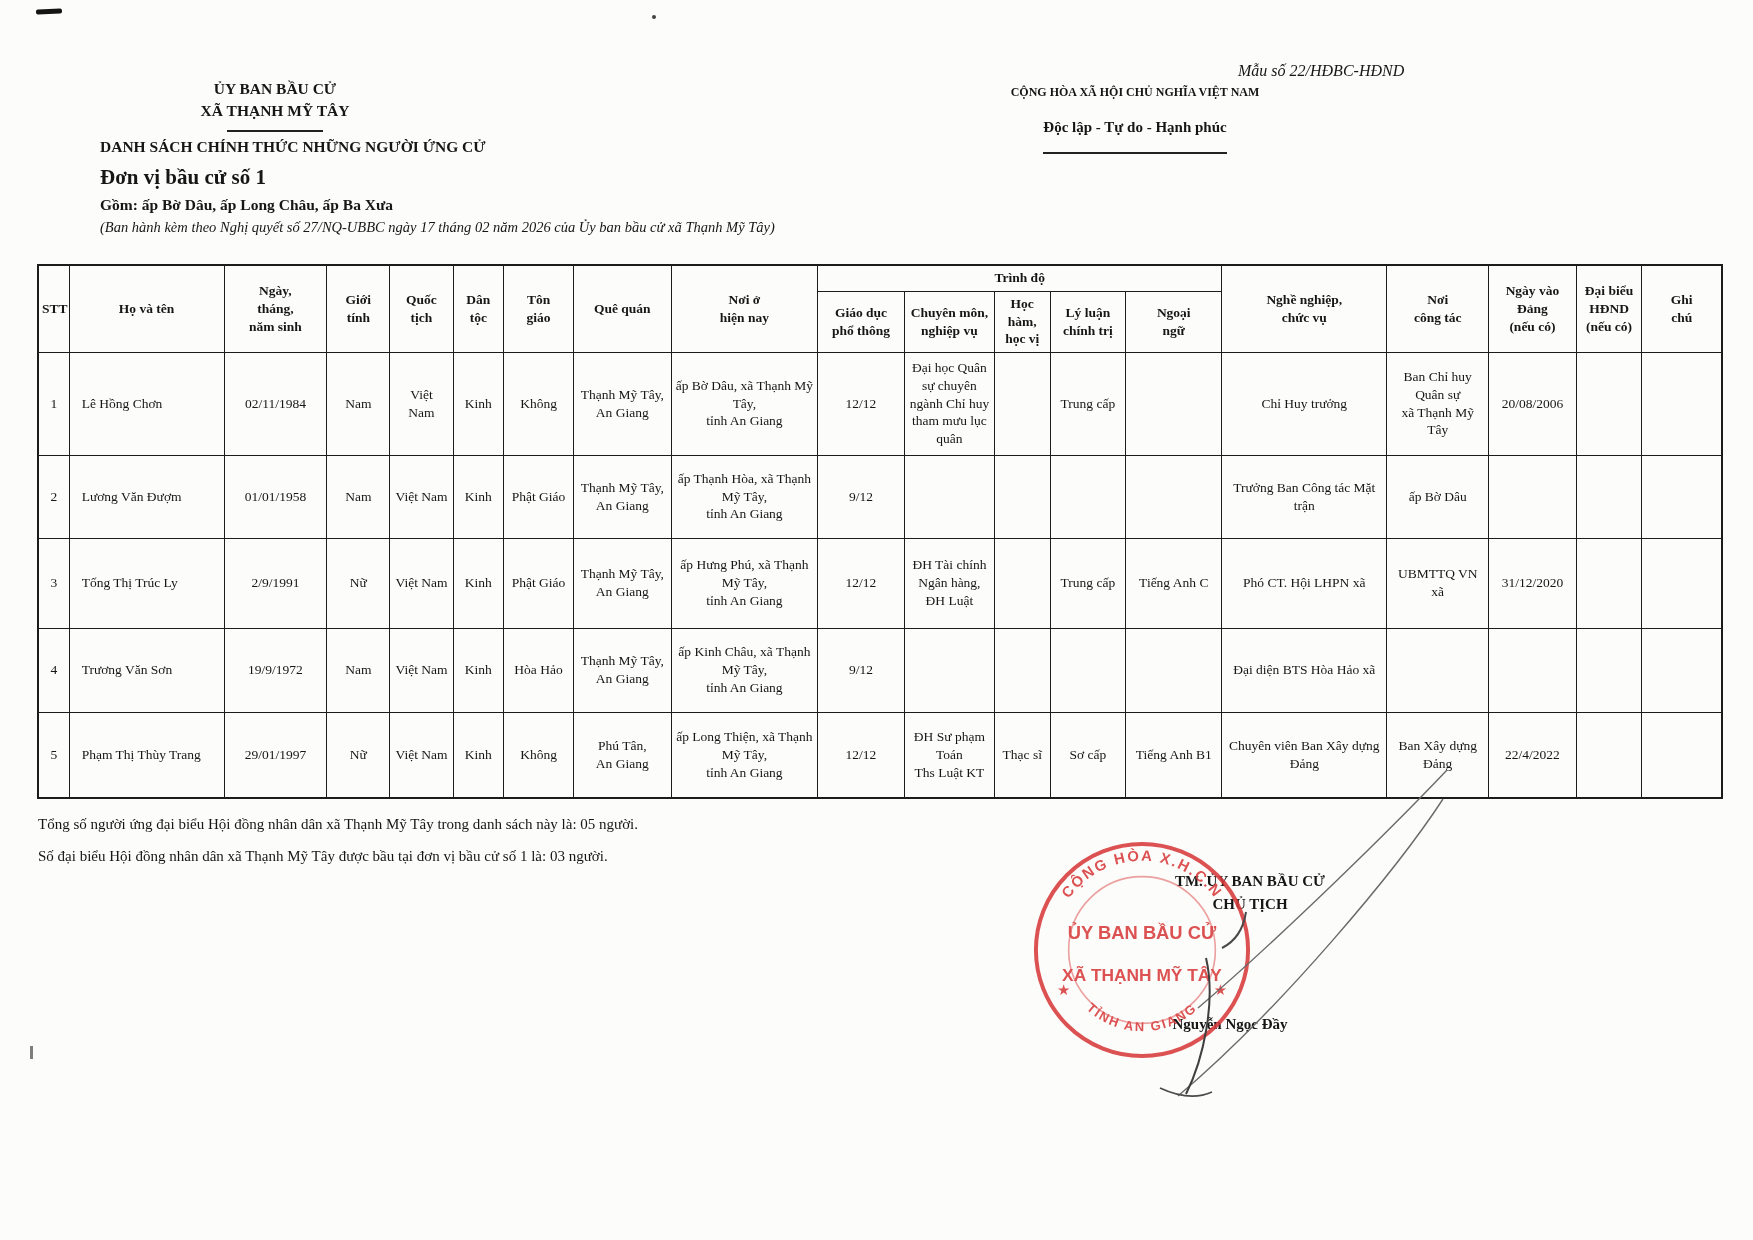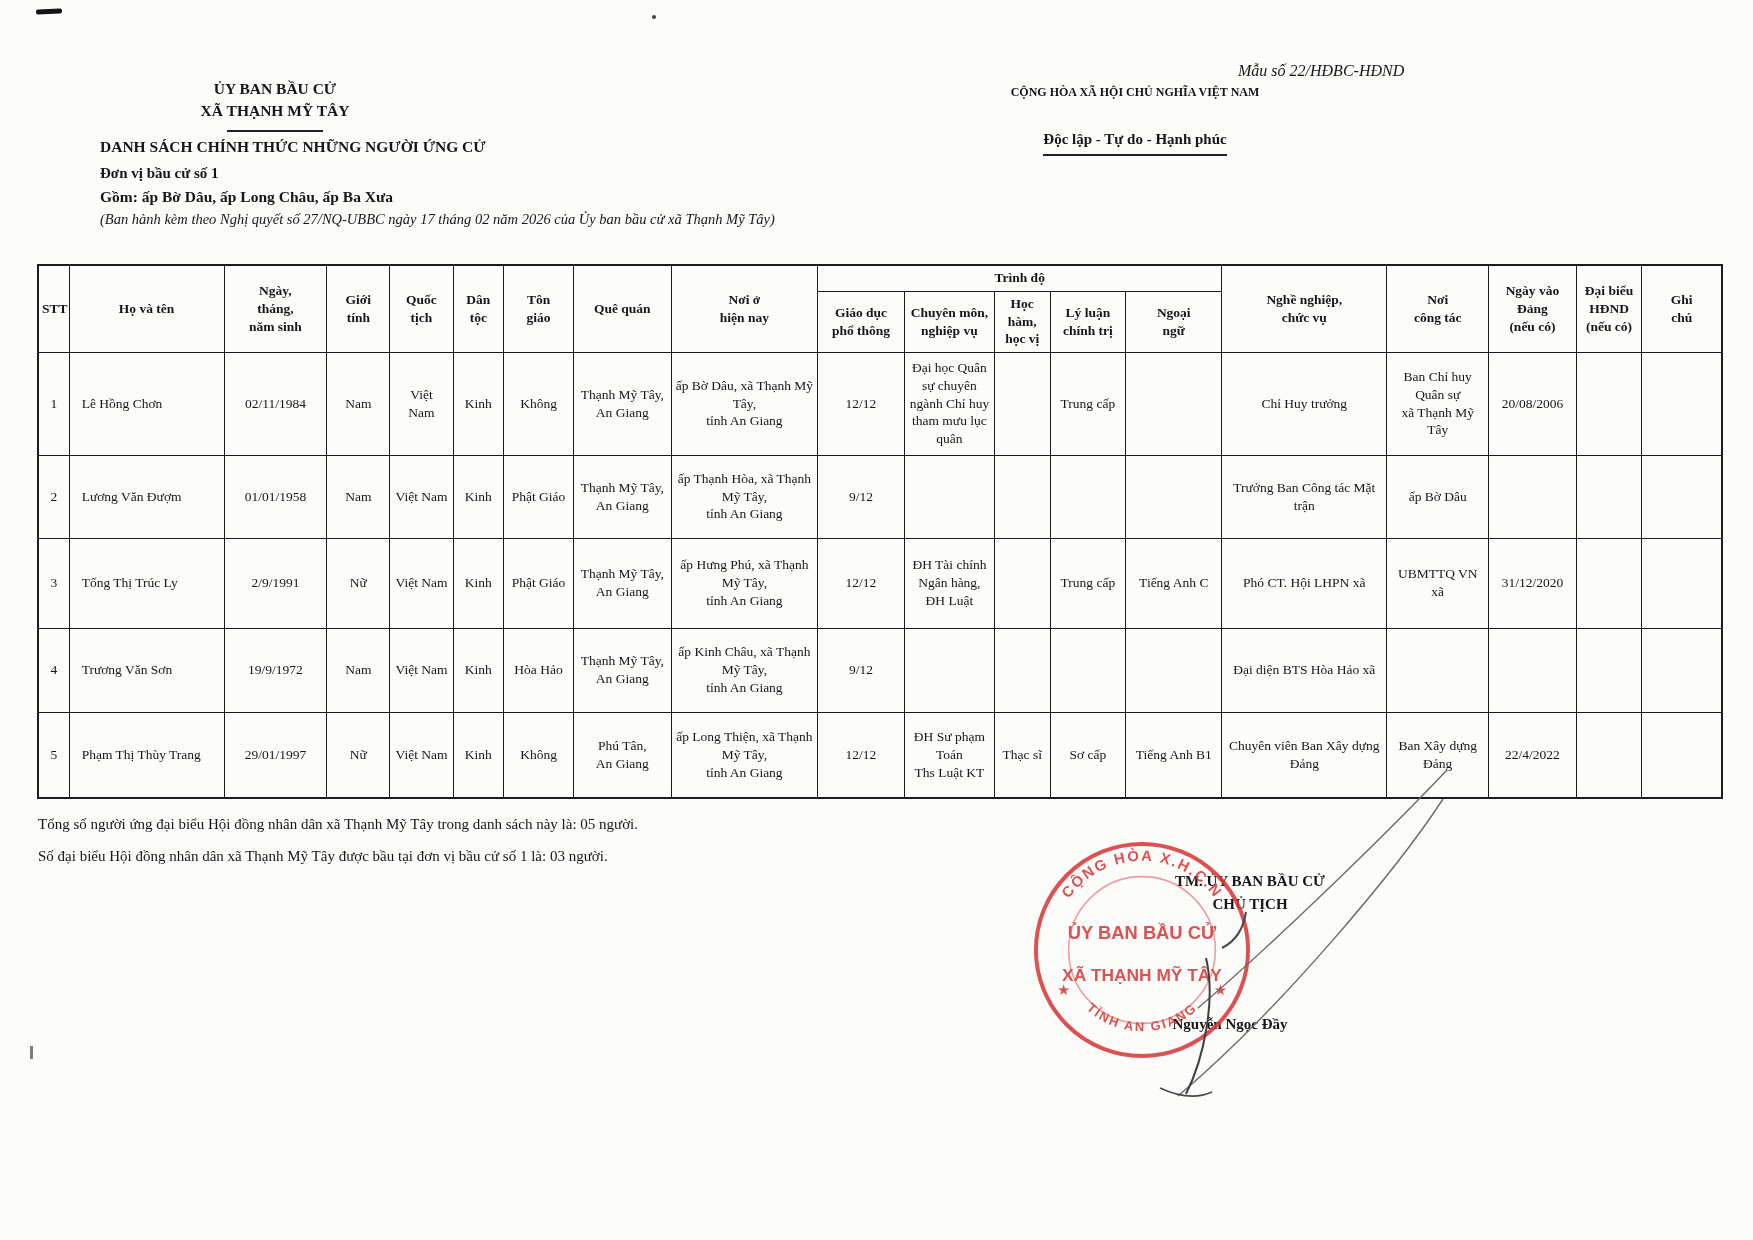--- a/index.html
+++ b/index.html
@@ -13,27 +13,27 @@
   .a1{left:36px;top:9px;width:26px;height:5px;border-radius:2px;transform:rotate(-2deg);}
   .a2{left:652px;top:15px;width:4px;height:4px;border-radius:50%;opacity:.8;}
   .a3{left:30px;top:1046px;width:3px;height:13px;opacity:.55;}
 
   
   .issuer{position:absolute;left:120px;top:78px;width:310px;text-align:center;font-weight:bold;font-size:15.5px;line-height:1.45;}
   .issuer .rule{width:96px;height:2px;background:#222;margin:7px auto 0;}
   .form-no{position:absolute;left:1238px;top:62px;width:330px;font-style:italic;font-size:16px;}
   .national{position:absolute;left:930px;top:85px;width:410px;text-align:center;}
   .national .l1{font-weight:bold;font-size:12px;text-align:center;}
-  .national .l2{font-weight:bold;font-size:15px;display:inline-block;border-bottom:2px solid #222;padding-bottom:6px;margin-top:13px;font-family:Liberation Serif, serif;}
+  .national .l2{font-weight:bold;font-size:15px;display:inline-block;border-bottom:2px solid #222;padding-bottom:16px;margin-top:1px;font-family:Liberation Serif, serif;}
 
   
   .titles{position:absolute;left:100px;top:135px;width:1380px;text-align:left;}
   .titles .t1{font-weight:bold;font-size:15.5px;line-height:1.5;}
   .titles .t2{font-weight:bold;font-size:15.5px;line-height:1.5;}
-  .titles .t3{font-weight:bold;font-size:15px;margin-top:7px;}
+  .titles .t3{font-weight:bold;font-size:21px;margin-top:7px;}
   .titles .t4{font-weight:bold;font-size:15.5px;margin-top:6px;}
   .titles .t5{font-style:italic;font-size:14.5px;margin-top:5px;}
 
   
   .tbl-wrap{position:absolute;left:37px;top:264px;width:1686px;}
   table.tbl{width:100%;border-collapse:collapse;table-layout:fixed;border:2px solid #1c1c1c;}
   .tbl th,.tbl td{
     border:1px solid #1c1c1c;text-align:center;vertical-align:middle;
     font-size:13.5px;line-height:1.32;padding:2px 3px;white-space:pre-line;
     overflow:hidden;

